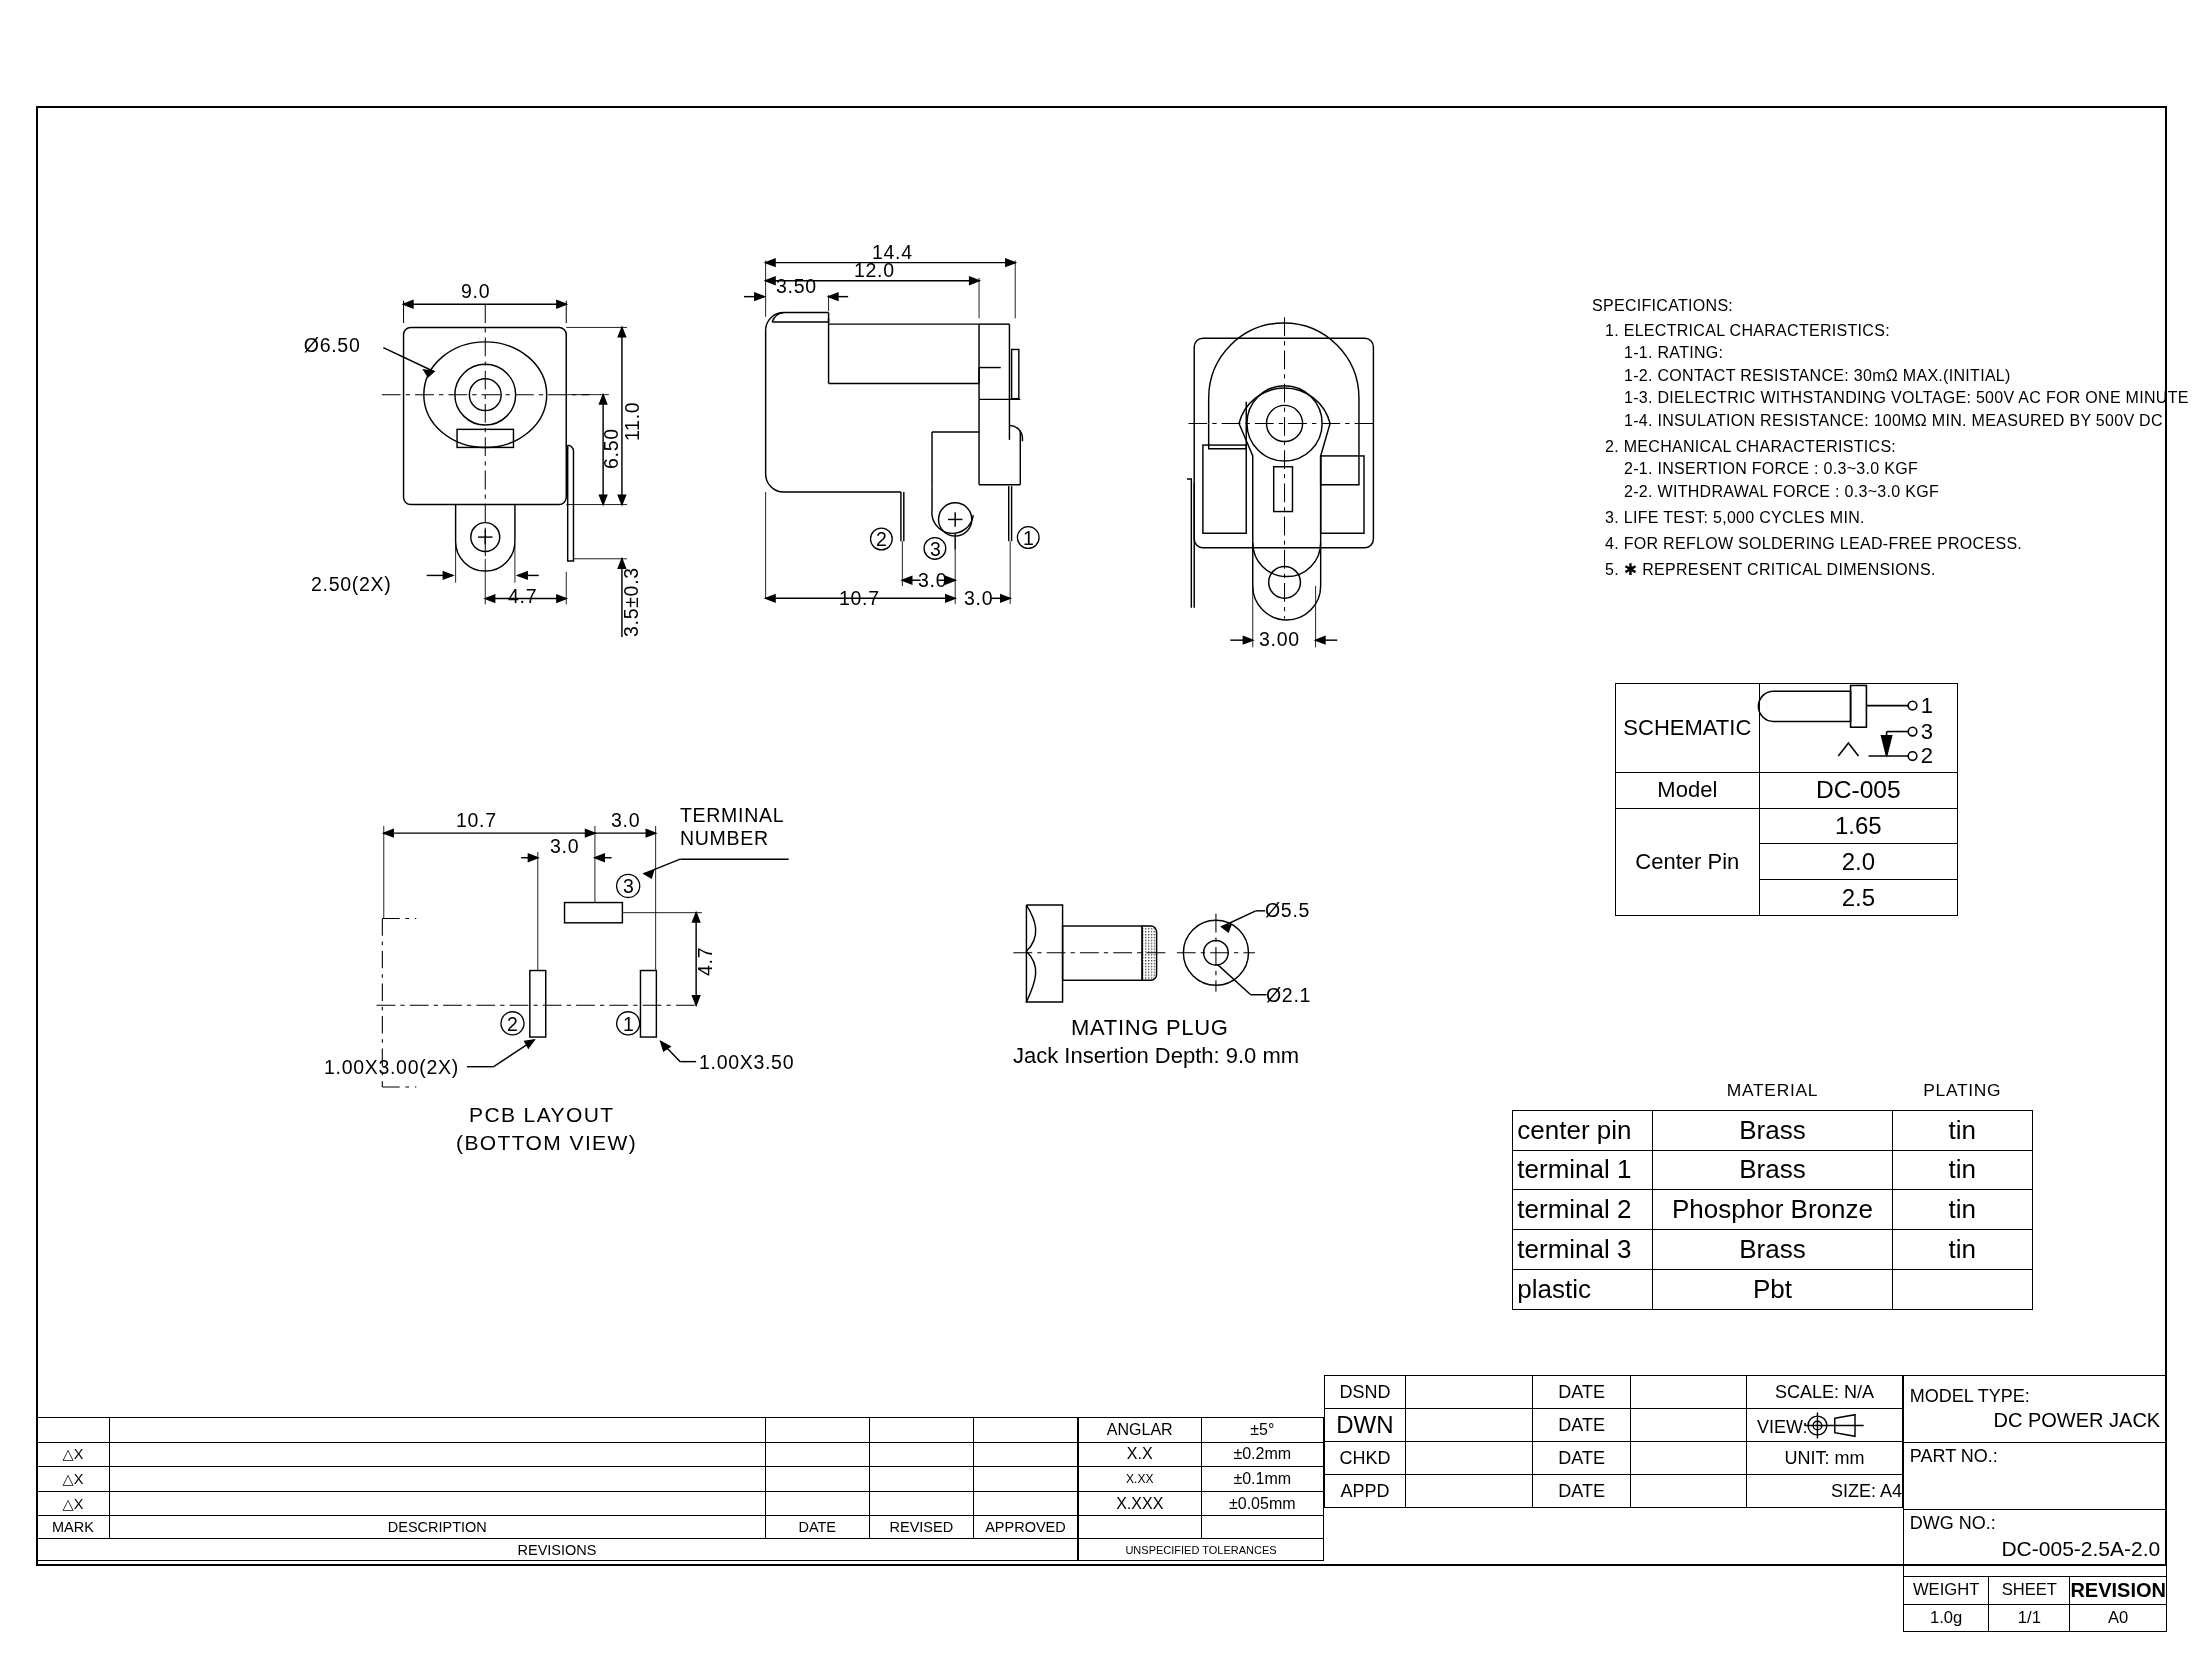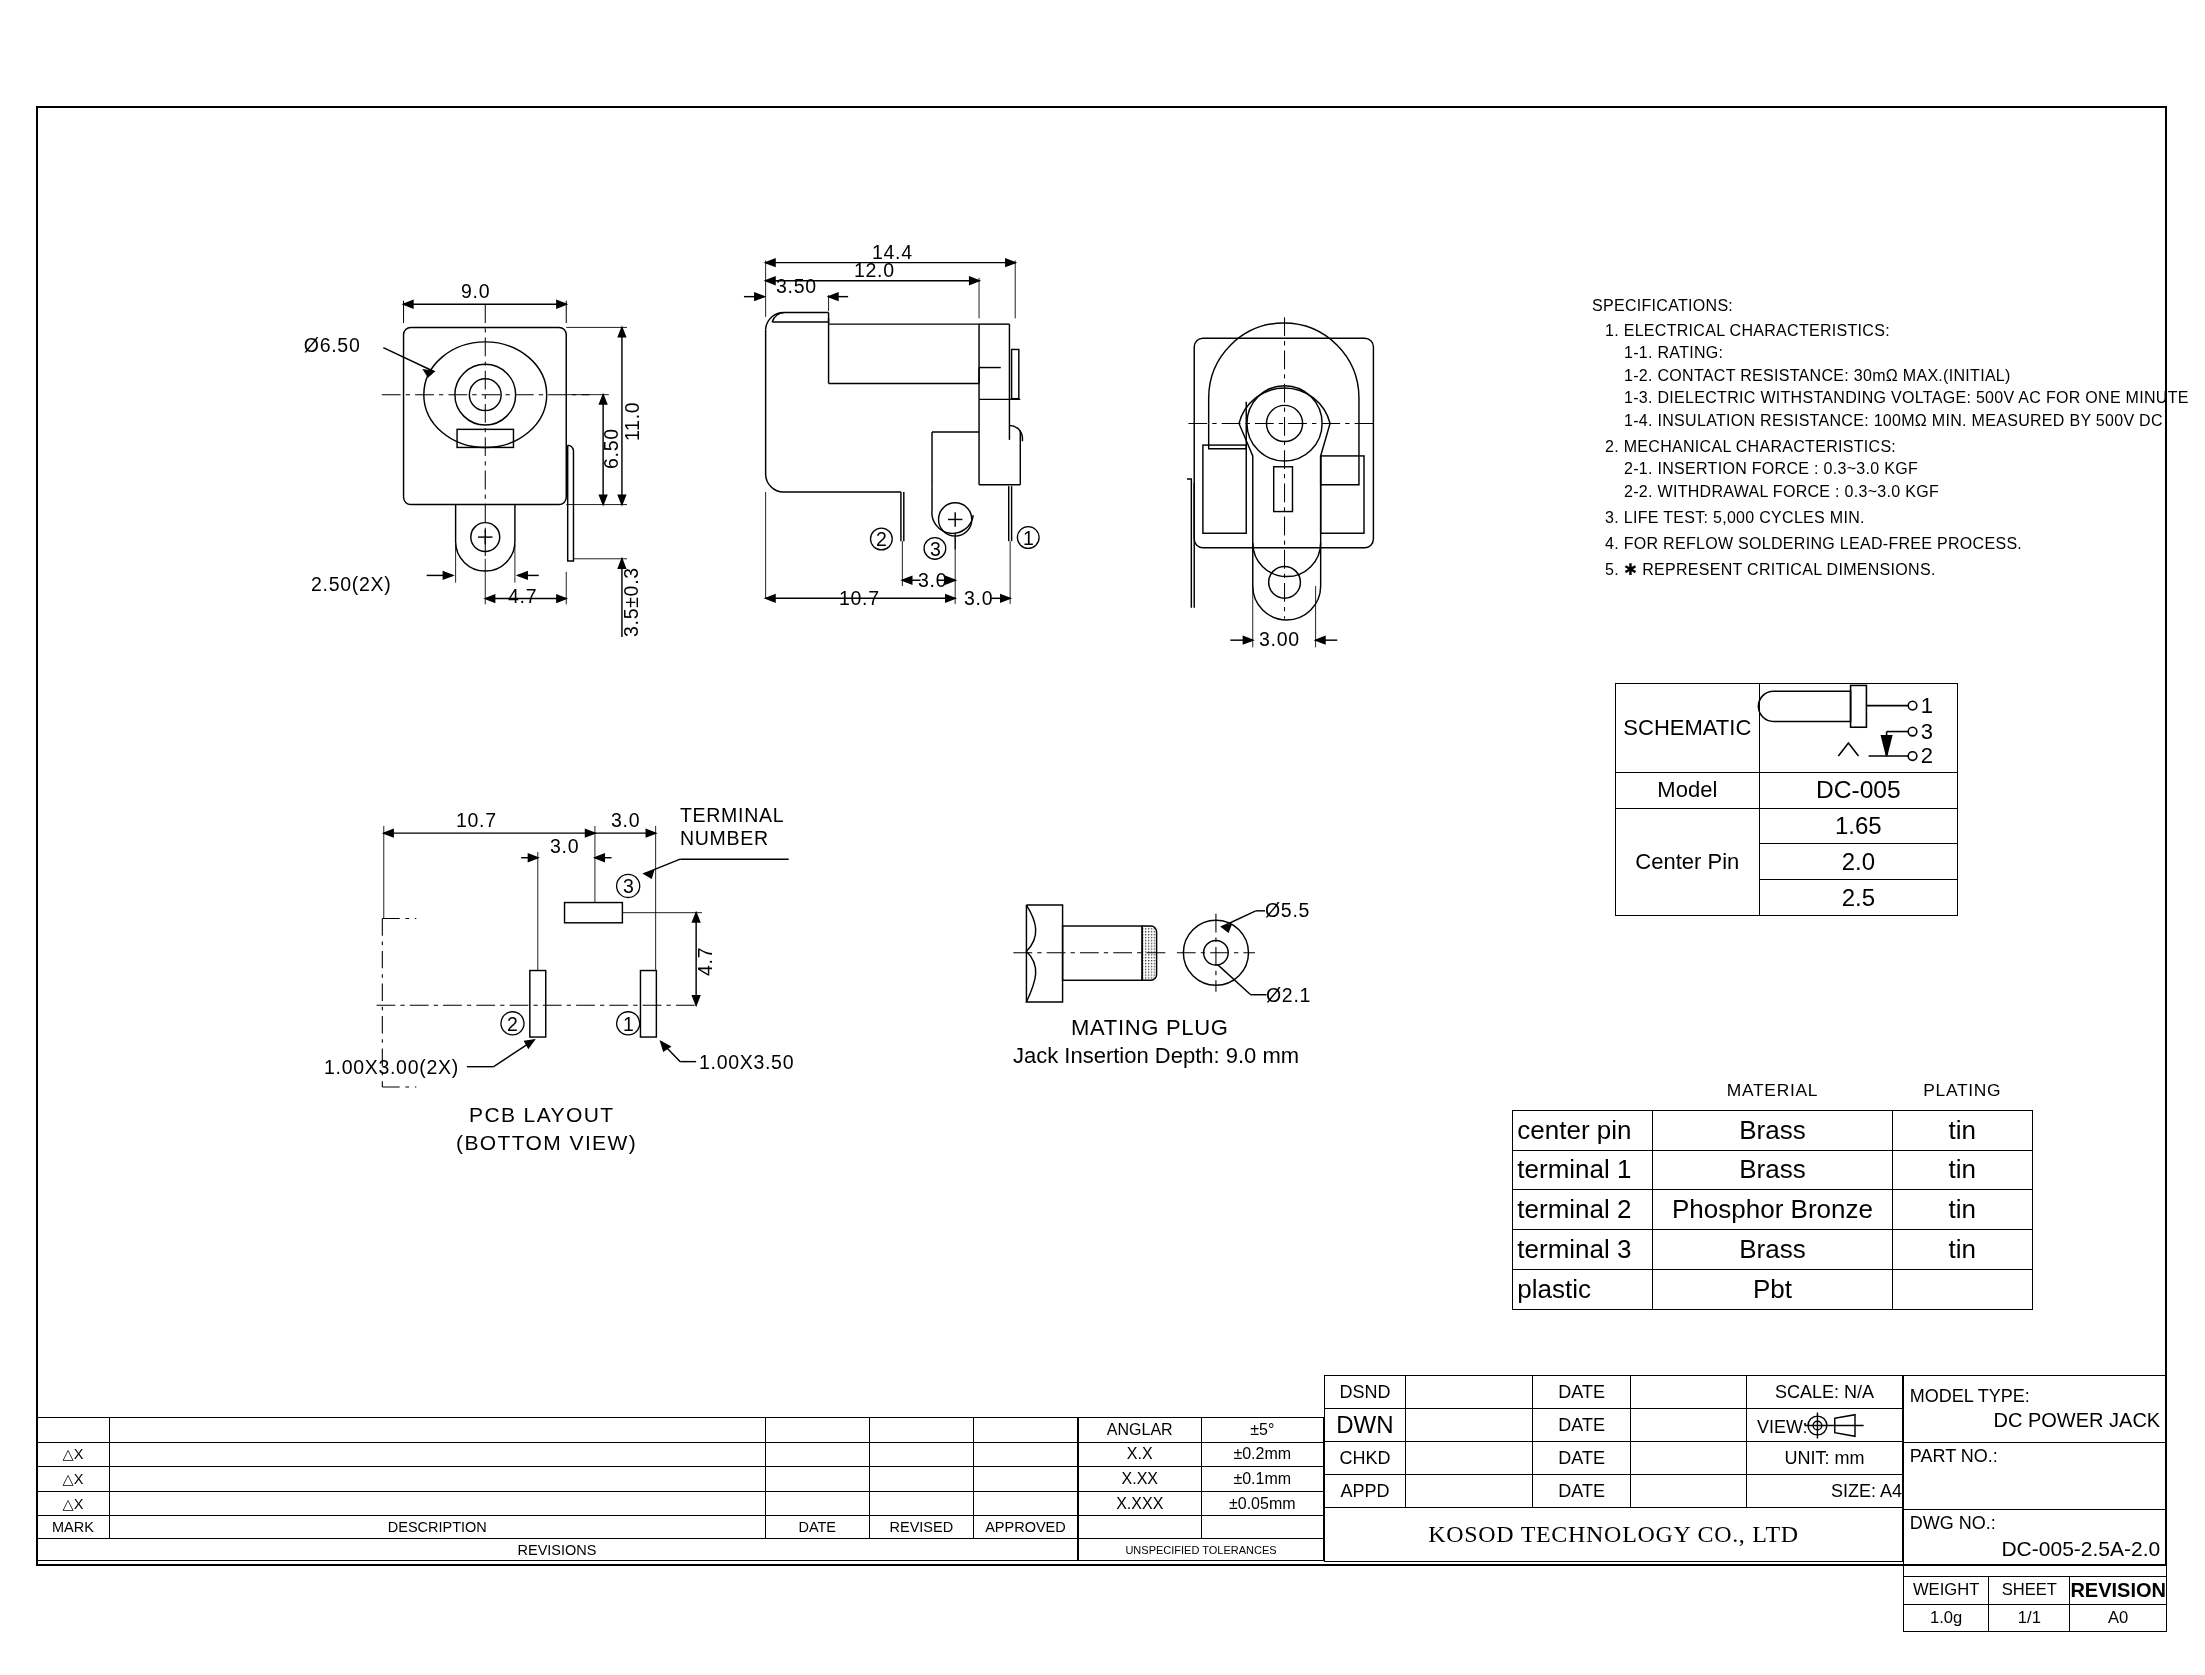--- a/index.html
+++ b/index.html
@@ -476,21 +476,21 @@
     <tbody>
         <tr style="height:24.6px;">
       <td style="width:50%;font-size:16px;">ANGLAR</td>
       <td style="width:50%;font-size:16px;">±5°</td>
     </tr>
     <tr style="height:24.6px;">
       <td style="font-size:16px;">X.X</td>
       <td style="font-size:16px;">±0.2mm</td>
     </tr>
     <tr style="height:24.6px;">
-      <td style="font-size:16px;">X.XX</td>
+      <td style="font-size:12px;">X.XX</td>
       <td style="font-size:16px;">±0.1mm</td>
     </tr>
     <tr style="height:24.6px;">
       <td style="font-size:16px;">X.XXX</td>
       <td style="font-size:16px;">±0.05mm</td>
     </tr>
     <tr style="height:23px;">
           <td></td>
           <td></td>
         </tr>
@@ -539,23 +539,20 @@
       <td></td>
       <td style="font-size:18px;">UNIT: mm</td>
     </tr>
     <tr style="height:33px;">
       <td style="font-size:18px;">APPD</td>
       <td></td>
       <td style="font-size:18px;">DATE</td>
       <td></td>
       <td style="font-size:18px;text-align:right;">SIZE: A4</td>
     </tr>
-    <tr style="height:54px;">
-      <td colspan="5" class="serif" style="font-size:24px;letter-spacing:0.7px;">KOSOD TECHNOLOGY CO., LTD</td>
-    </tr>
   </tbody>
     </table>
 </div>
 
 <div class="bt" id="titleBlock">
   <table style="width:100%;">
     <tbody>
         <tr style="height:67px;">
       <td colspan="3" style="text-align:left;position:relative;padding:2.9px 5.8px;">
         <div style="font-size:18px;">MODEL TYPE:</div>

